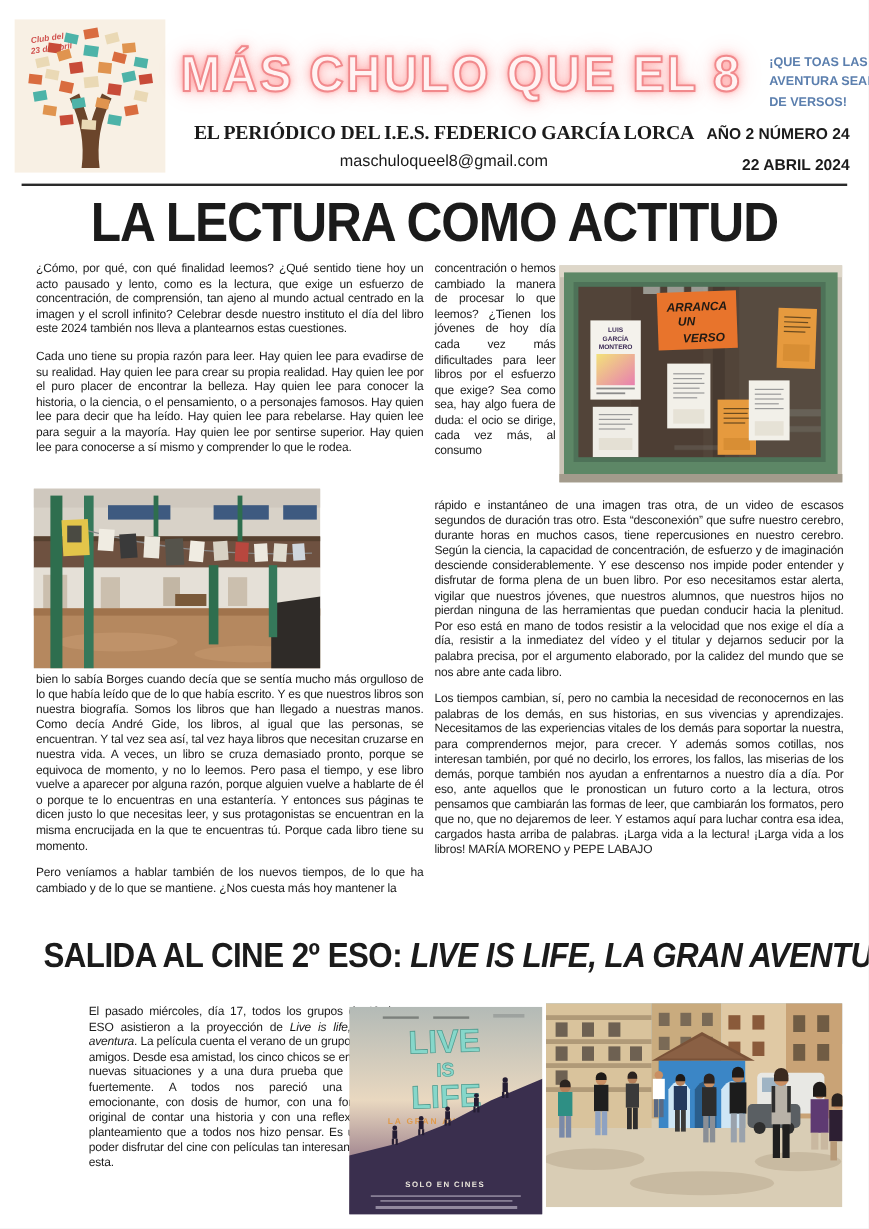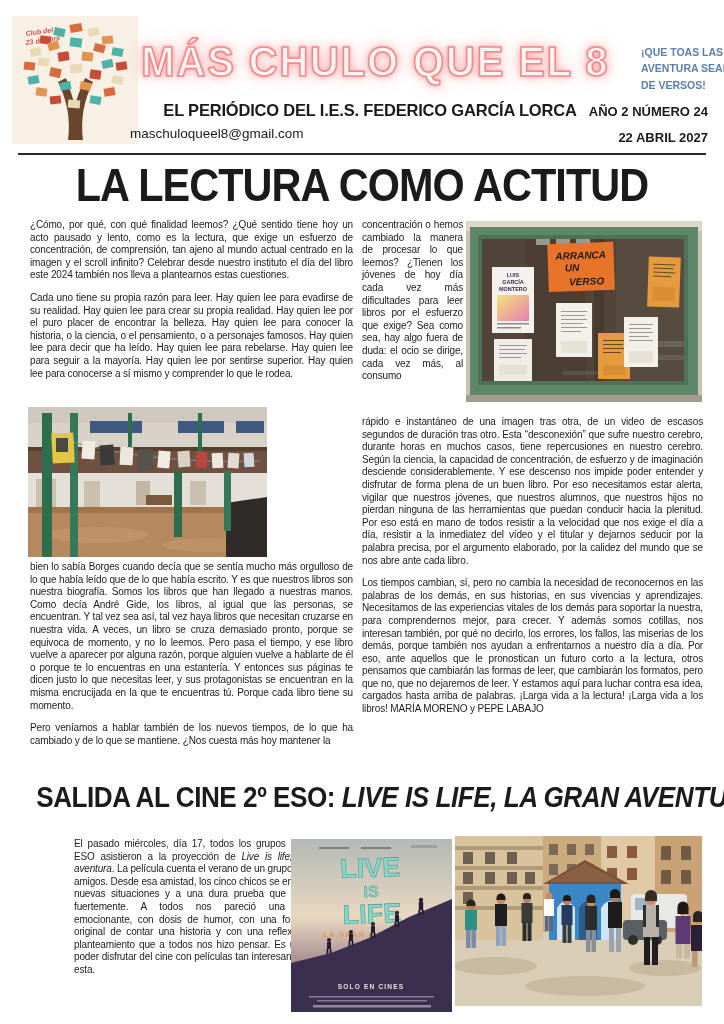--- a/index.html
+++ b/index.html
@@ -3,32 +3,32 @@
 <meta charset="utf-8">
 <style>
   html,body{margin:0;padding:0;background:#e9e9e9;}
   .page{
     position:relative;width:724px;height:1024px;margin:0 auto;background:#fff;
     overflow:hidden;font-family:"Liberation Sans",sans-serif;color:#1b1b1b;
   }
   
   .logo-box{position:absolute;left:12px;top:16px;width:126px;height:128px;}
   .neon-wrap{position:absolute;left:138px;top:20px;width:474px;height:84px;
-    display:flex;align-items:center;justify-content:center;}
+    display:flex;align-items:center;justify-content:flex-start;}
   .neon-text{
     font-weight:700;font-size:42px;letter-spacing:2px;white-space:nowrap;
     color:#fff3f3;-webkit-text-stroke:1.6px #f1898c;
     text-shadow:0 0 4px #ffb0b0,0 0 10px #ff9e9e,0 0 22px #ffc9c9,0 0 2px #f28b8b;
     transform:scaleX(.95);transform-origin:center;
   }
   .slogan{position:absolute;left:641px;top:44px;width:98px;
     font-size:10.5px;font-weight:700;color:#5b7fae;line-height:1.55;}
   .subtitle{position:absolute;left:130px;top:101px;width:480px;text-align:center;
-    font-size:16.5px;font-weight:700;letter-spacing:-.2px;white-space:nowrap;}
-  .email{position:absolute;left:130px;top:126px;width:480px;font-size:13.5px;}
+    font-size:16.5px;font-weight:700;letter-spacing:-.2px;white-space:nowrap;font-family:Liberation Serif, serif;}
+  .email{position:absolute;left:130px;top:126px;width:480px;text-align:center;font-size:13.5px;}
   .issue-no{position:absolute;right:16px;top:104px;font-size:13px;font-weight:700;}
   .issue-date{position:absolute;right:16px;top:130px;font-size:13px;font-weight:700;}
   .head-rule{position:absolute;left:18px;right:18px;top:153px;border-top:2px solid #2a2a2a;}
   
   .headline1{position:absolute;left:0;top:158px;width:724px;text-align:center;
     font-size:46px;font-weight:700;letter-spacing:-1px;white-space:nowrap;
     transform:scaleX(.9);transform-origin:center;}
   .headline2{position:absolute;left:0;top:781px;width:724px;text-align:center;
     font-size:29px;font-weight:700;letter-spacing:-.5px;white-space:nowrap;
     transform:scaleX(.9);transform-origin:center;}
@@ -102,21 +102,21 @@
 
   <div class="slogan">
     <div>¡QUE TOAS LAS</div>
     <div>AVENTURA SEAN</div>
     <div>DE VERSOS!</div>
   </div>
 
   <div class="subtitle">EL PERIÓDICO DEL I.E.S. FEDERICO GARCÍA LORCA</div>
   <div class="email">maschuloqueel8@gmail.com</div>
   <div class="issue-no">AÑO 2 NÚMERO 24</div>
-  <div class="issue-date">22 ABRIL 2027</div>
+  <div class="issue-date">22 ABRIL 2024</div>
   <div class="head-rule"></div>
 
   <div class="headline1">LA LECTURA COMO ACTITUD</div>
 
   <div class="body-text" id="blk-left-top">
     <p>¿Cómo, por qué, con qué finalidad leemos? ¿Qué sentido tiene hoy un acto pausado y lento, como es la lectura, que exige un esfuerzo de concentración, de comprensión, tan ajeno al mundo actual centrado en la imagen y el scroll infinito? Celebrar desde nuestro instituto el día del libro este 2024 también nos lleva a plantearnos estas cuestiones.</p>
     <p>Cada uno tiene su propia razón para leer. Hay quien lee para evadirse de su realidad. Hay quien lee para crear su propia realidad. Hay quien lee por el puro placer de encontrar la belleza. Hay quien lee para conocer la historia, o la ciencia, o el pensamiento, o a personajes famosos. Hay quien lee para decir que ha leído. Hay quien lee para rebelarse. Hay quien lee para seguir a la mayoría. Hay quien lee por sentirse superior. Hay quien lee para conocerse a sí mismo y comprender lo que le rodea.</p>
   </div>
 
   <div class="body-text" id="blk-mid-narrow">

